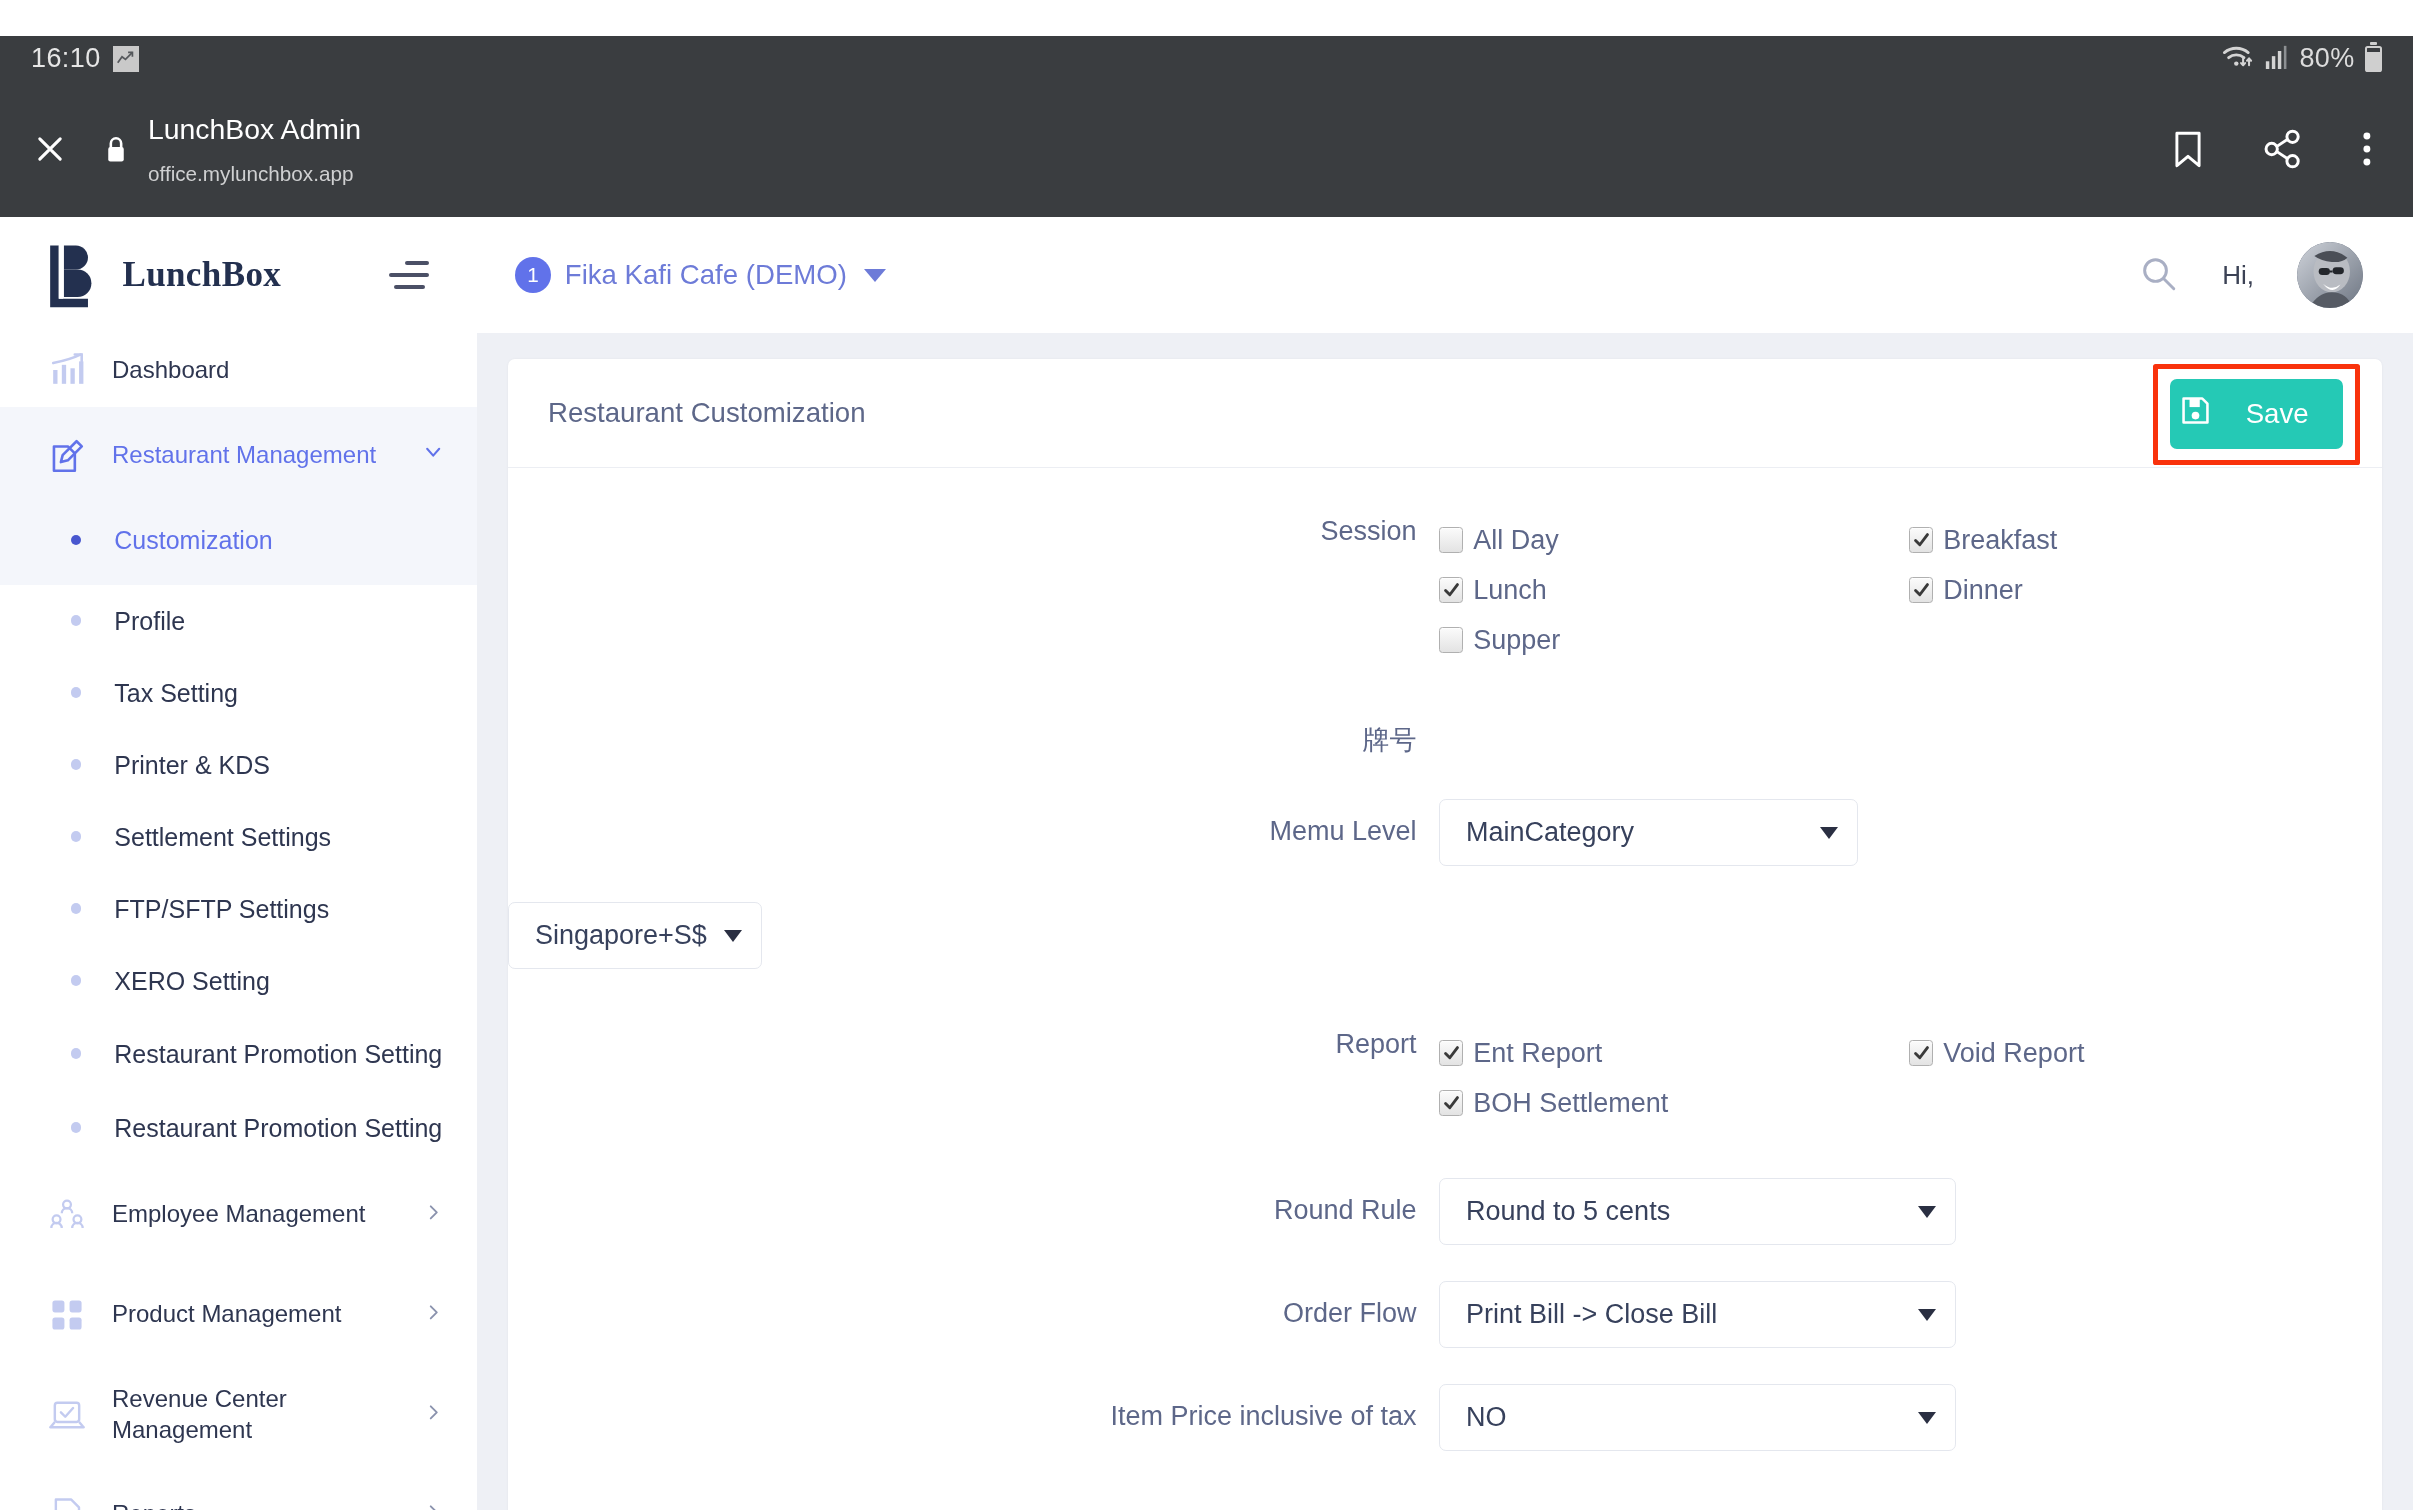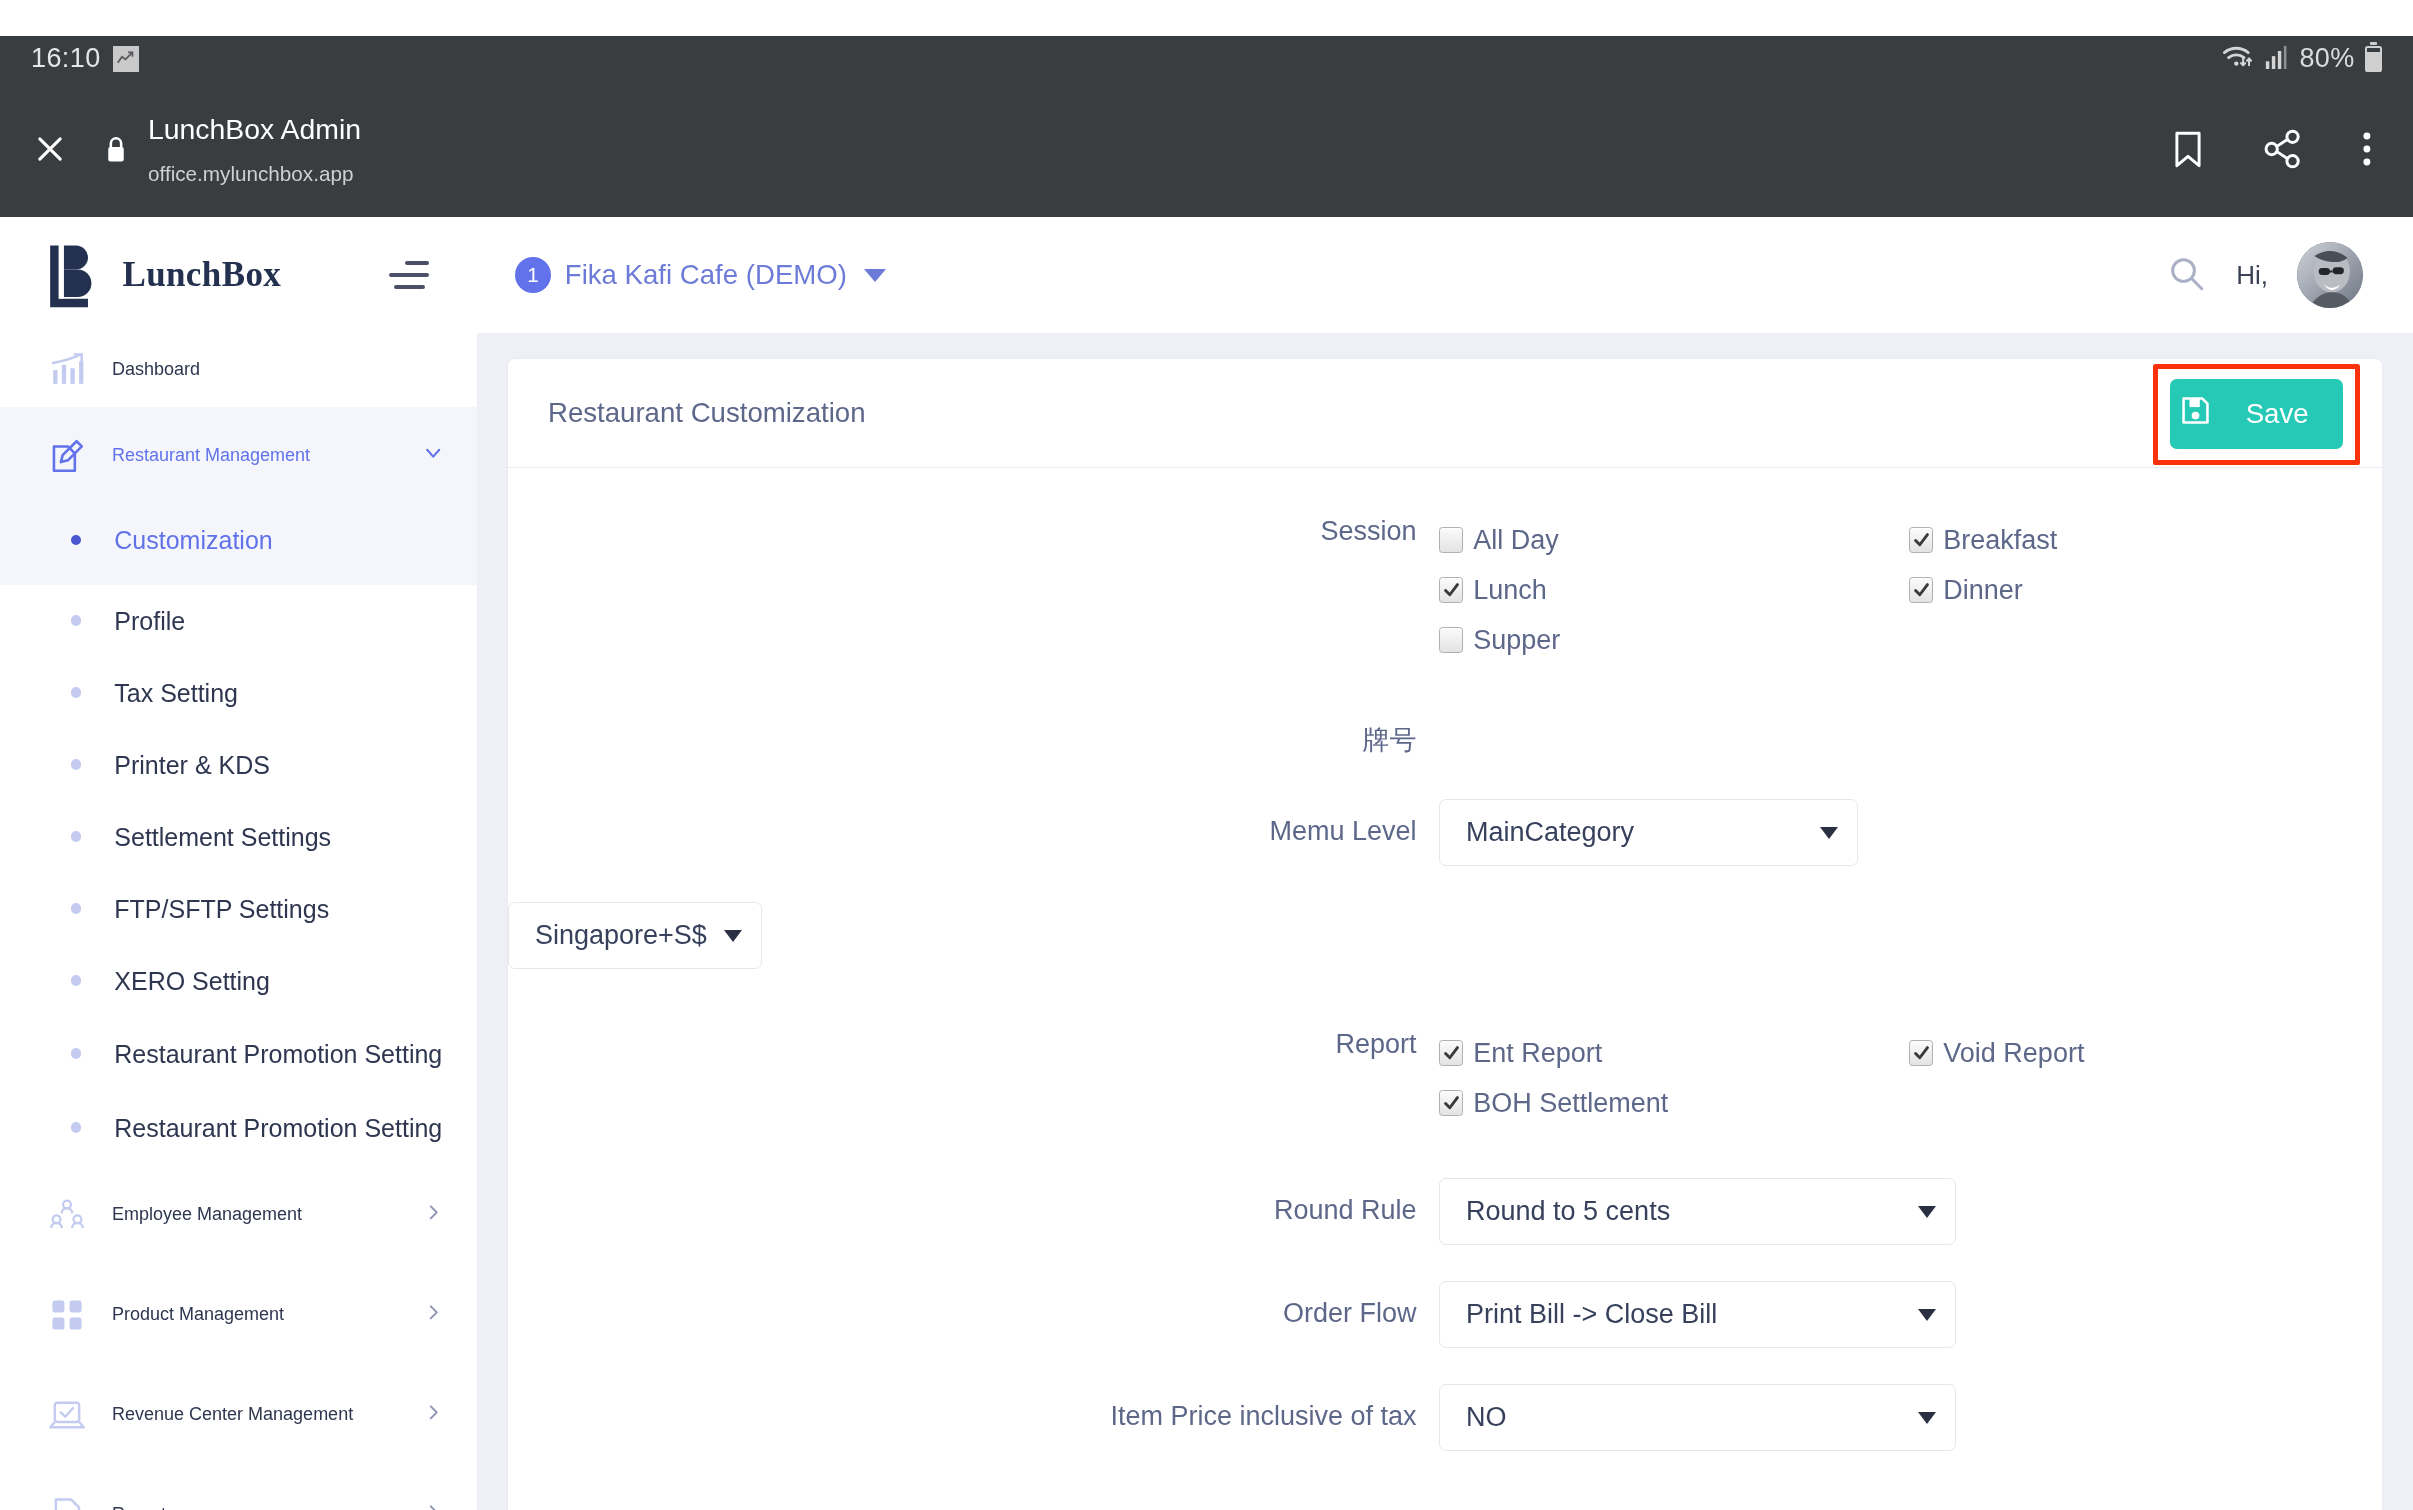--- a/index.html
+++ b/index.html
@@ -91,21 +91,21 @@
   .hamburger span:nth-child(1) { width: 24px; margin-left: 15.5px; }
   .hamburger span:nth-child(2) { width: 40px; }
   .hamburger span:nth-child(3) { width: 31px; margin-left: 5.2px; }
 
   .nav-item {
     display: flex; align-items: center;
     padding: 0 33px 0 45px;
     min-height: 74px;
     cursor: pointer;
     color: #2e3650;
-    font-size: 18px;
+    font-size: 24px;
   }
   .nav-item .nav-icon { width: 43px; flex: 0 0 43px; display: flex; align-items: center; justify-content: center; margin-right: 24px; }
   .nav-item .nav-label { flex: 1 1 auto; line-height: 1.28; }
   .nav-item .nav-chev { flex: 0 0 auto; margin-left: 8.6px; color: #8b93ae; }
   .nav-item.group-open { background: #f4f6fb; color: #6172ea; min-height: 97px; }
   .nav-item.group-open .nav-label { color: #6172ea; }
   .nav-item.group-open .nav-chev { color: #6172ea; }
 
   .sub-wrap { background: #f4f6fb; padding-bottom: 8.6px; }
   .sub-item {
@@ -143,21 +143,21 @@
     background: #6172ea; color: #fff;
     font-size: 20.7px; display: flex; align-items: center; justify-content: center;
     margin-right: 13.8px;
   }
   .rs-name { font-size: 27.6px; color: #6d7bd8; }
   .rs-caret {
     margin-left: 17px; width: 0; height: 0;
     border-left: 11.2px solid transparent; border-right: 11.2px solid transparent;
     border-top: 13px solid #6d7bd8;
   }
-  .top-right { margin-left: auto; display: flex; align-items: center; gap: 29px; }
+  .top-right { margin-left: auto; display: flex; align-items: center; gap: 43px; }
   .top-right .hi { font-size: 26px; color: #3c4255; }
   .avatar {
     width: 66px; height: 66px; border-radius: 50%;
     overflow: hidden; background: #6e7787;
     display: block;
   }
 
   #content-scroll {
     flex: 1 1 auto; background: #eef0f5;
     padding: 26px 31px 0 31px;

